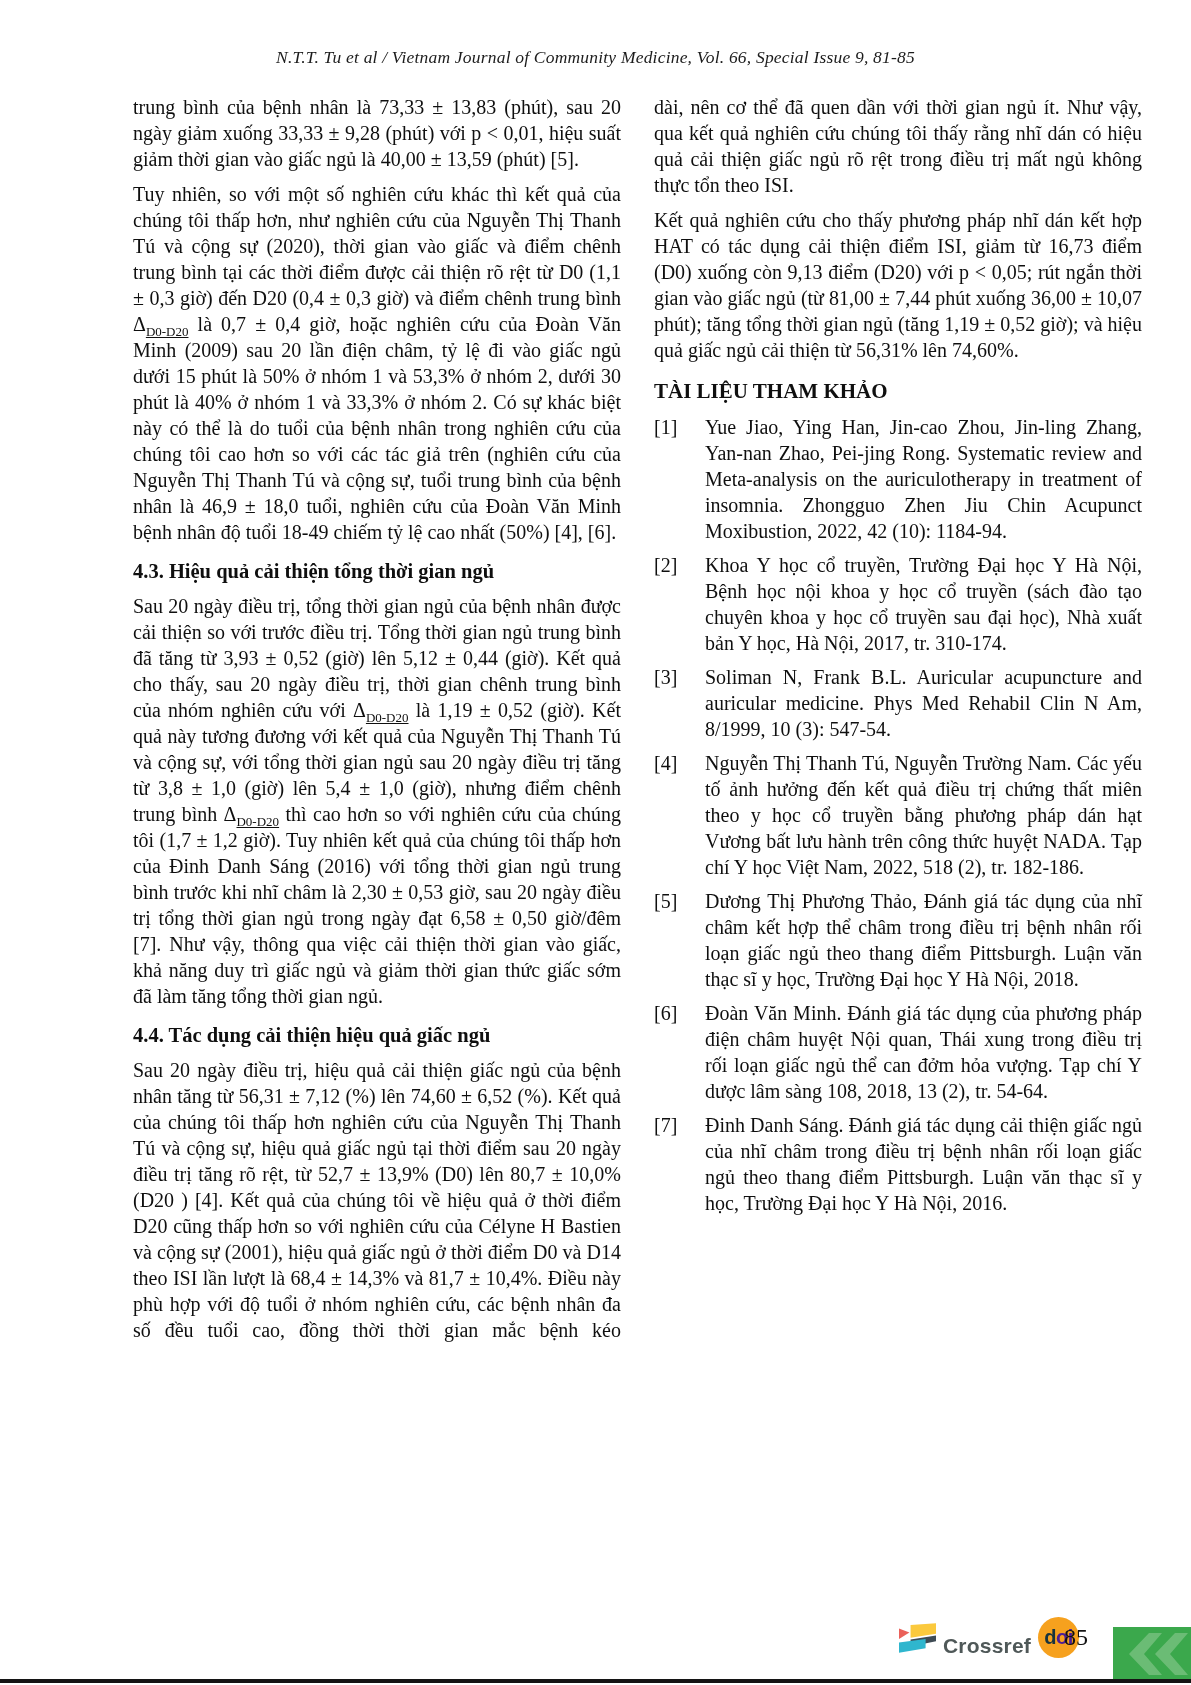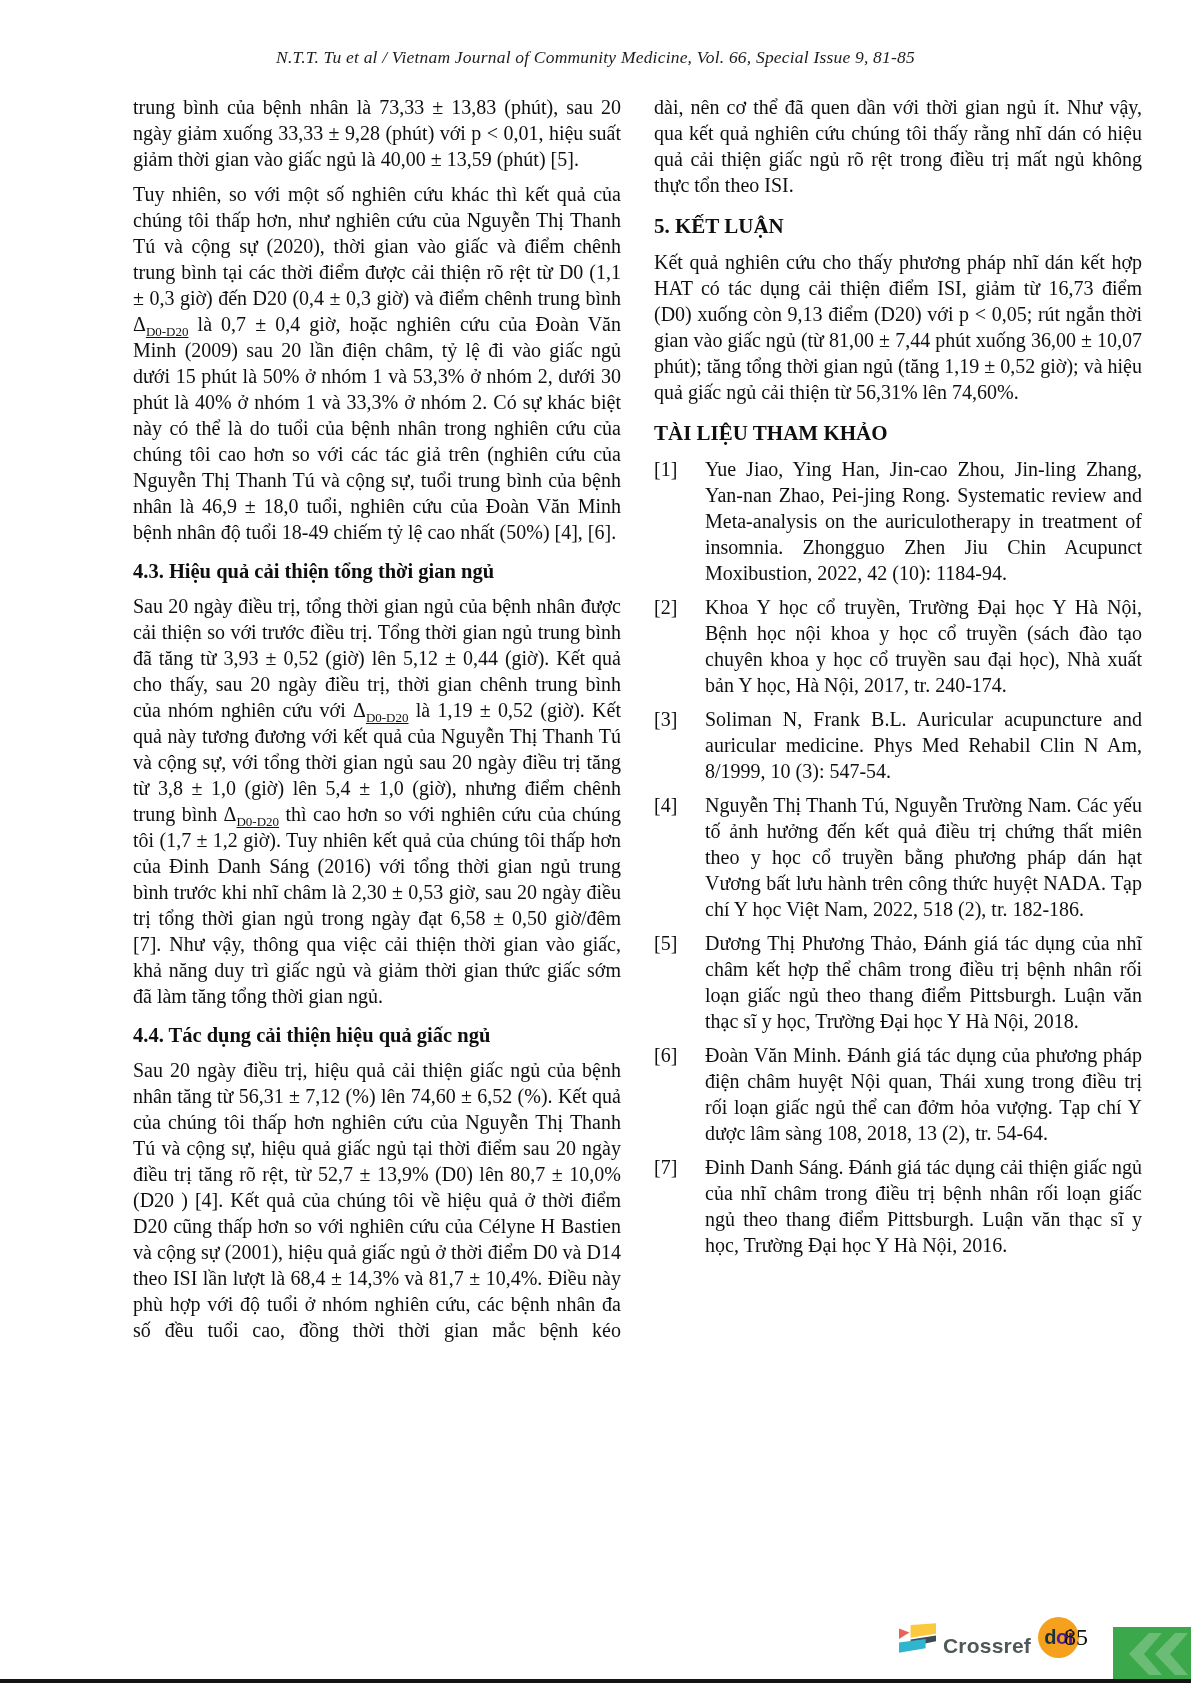--- a/index.html
+++ b/index.html
@@ -65,31 +65,30 @@
       <p>trung bình của bệnh nhân là 73,33 ± 13,83 (phút), sau 20 ngày giảm xuống 33,33 ± 9,28 (phút) với p &lt; 0,01, hiệu suất giảm thời gian vào giấc ngủ là 40,00 ± 13,59 (phút) [5].</p>
       <p>Tuy nhiên, so với một số nghiên cứu khác thì kết quả của chúng tôi thấp hơn, như nghiên cứu của Nguyễn Thị Thanh Tú và cộng sự (2020), thời gian vào giấc và điểm chênh trung bình tại các thời điểm được cải thiện rõ rệt từ D0 (1,1 ± 0,3 giờ) đến D20 (0,4 ± 0,3 giờ) và điểm chênh trung bình Δ<sub>D0-D20</sub> là 0,7 ± 0,4 giờ, hoặc nghiên cứu của Đoàn Văn Minh (2009) sau 20 lần điện châm, tỷ lệ đi vào giấc ngủ dưới 15 phút là 50% ở nhóm 1 và 53,3% ở nhóm 2, dưới 30 phút là 40% ở nhóm 1 và 33,3% ở nhóm 2. Có sự khác biệt này có thể là do tuổi của bệnh nhân trong nghiên cứu của chúng tôi cao hơn so với các tác giả trên (nghiên cứu của Nguyễn Thị Thanh Tú và cộng sự, tuổi trung bình của bệnh nhân là 46,9 ± 18,0 tuổi, nghiên cứu của Đoàn Văn Minh bệnh nhân độ tuổi 18-49 chiếm tỷ lệ cao nhất (50%) [4], [6].</p>
       <h3>4.3. Hiệu quả cải thiện tổng thời gian ngủ</h3>
       <p>Sau 20 ngày điều trị, tổng thời gian ngủ của bệnh nhân được cải thiện so với trước điều trị. Tổng thời gian ngủ trung bình đã tăng từ 3,93 ± 0,52 (giờ) lên 5,12 ± 0,44 (giờ). Kết quả cho thấy, sau 20 ngày điều trị, thời gian chênh trung bình của nhóm nghiên cứu với Δ<sub>D0-D20</sub> là 1,19 ± 0,52 (giờ). Kết quả này tương đương với kết quả của Nguyễn Thị Thanh Tú và cộng sự, với tổng thời gian ngủ sau 20 ngày điều trị tăng từ 3,8 ± 1,0 (giờ) lên 5,4 ± 1,0 (giờ), nhưng điểm chênh trung bình Δ<sub>D0-D20</sub> thì cao hơn so với nghiên cứu của chúng tôi (1,7 ± 1,2 giờ). Tuy nhiên kết quả của chúng tôi thấp hơn của Đinh Danh Sáng (2016) với tổng thời gian ngủ trung bình trước khi nhĩ châm là 2,30 ± 0,53 giờ, sau 20 ngày điều trị tổng thời gian ngủ trong ngày đạt 6,58 ± 0,50 giờ/đêm [7].  Như vậy, thông qua việc cải thiện thời gian vào giấc, khả năng duy trì giấc ngủ và giảm thời gian thức giấc sớm đã làm tăng tổng thời gian ngủ.</p>
       <h3>4.4. Tác dụng cải thiện hiệu quả giấc ngủ</h3>
       <p class="fill-last">Sau 20 ngày điều trị, hiệu quả cải thiện giấc ngủ của bệnh nhân tăng từ 56,31 ± 7,12 (%) lên 74,60 ± 6,52 (%). Kết quả của chúng tôi thấp hơn nghiên cứu của Nguyễn Thị Thanh Tú và cộng sự, hiệu quả giấc ngủ tại thời điểm sau 20 ngày điều trị tăng rõ rệt, từ 52,7 ± 13,9% (D0) lên 80,7 ± 10,0% (D20 ) [4]. Kết quả của chúng tôi về hiệu quả ở thời điểm D20 cũng thấp hơn so với nghiên cứu của Célyne H Bastien và cộng sự (2001), hiệu quả giấc ngủ ở thời điểm D0 và D14 theo ISI lần lượt là 68,4 ± 14,3% và 81,7 ± 10,4%. Điều này phù hợp với độ tuổi ở nhóm nghiên cứu, các bệnh nhân đa số đều tuổi cao, đồng thời thời gian mắc bệnh kéo</p>
     </div>
 
     <div class="col">
       <p>dài, nên cơ thể đã quen dần với thời gian ngủ ít. Như vậy, qua kết quả nghiên cứu chúng tôi thấy rằng nhĩ dán có hiệu quả cải thiện giấc ngủ rõ rệt trong điều trị mất ngủ không thực tổn theo ISI.</p>
-      <h2>5. KẾT LUẬN</h2>
       <p>Kết quả nghiên cứu cho thấy phương pháp nhĩ dán kết hợp HAT có tác dụng cải thiện điểm ISI, giảm từ 16,73 điểm (D0) xuống còn 9,13 điểm (D20) với p &lt; 0,05; rút ngắn thời gian vào giấc ngủ (từ 81,00 ± 7,44 phút xuống 36,00 ± 10,07 phút); tăng tổng thời gian ngủ (tăng 1,19 ± 0,52 giờ); và hiệu quả giấc ngủ cải thiện từ 56,31% lên 74,60%.</p>
       <h2>TÀI LIỆU THAM KHẢO</h2>
 
       <div class="ref">
         <div class="ref-num">[1]</div>
         <div class="ref-body">Yue Jiao, Ying Han, Jin-cao Zhou, Jin-ling Zhang, Yan-nan Zhao, Pei-jing Rong. Systematic review and Meta-analysis on the auriculotherapy in treatment of insomnia. Zhongguo Zhen Jiu Chin Acupunct Moxibustion, 2022, 42 (10): 1184-94.</div>
       </div>
       <div class="ref">
         <div class="ref-num">[2]</div>
-        <div class="ref-body">Khoa Y học cổ truyền, Trường Đại học Y Hà Nội, Bệnh học nội khoa y học cổ truyền (sách đào tạo chuyên khoa y học cổ truyền sau đại học), Nhà xuất bản Y học, Hà Nội, 2017, tr. 240-174.</div>
+        <div class="ref-body">Khoa Y học cổ truyền, Trường Đại học Y Hà Nội, Bệnh học nội khoa y học cổ truyền (sách đào tạo chuyên khoa y học cổ truyền sau đại học), Nhà xuất bản Y học, Hà Nội, 2017, tr. 310-174.</div>
       </div>
       <div class="ref">
         <div class="ref-num">[3]</div>
         <div class="ref-body">Soliman N, Frank B.L. Auricular acupuncture and auricular medicine. Phys Med Rehabil Clin N Am, 8/1999, 10 (3): 547-54.</div>
       </div>
       <div class="ref">
         <div class="ref-num">[4]</div>
         <div class="ref-body">Nguyễn Thị Thanh Tú, Nguyễn Trường Nam. Các yếu tố ảnh hưởng đến kết quả điều trị chứng thất miên theo y học cổ truyền bằng phương pháp dán hạt Vương bất lưu hành trên công thức huyệt NADA. Tạp chí Y học Việt Nam, 2022, 518 (2), tr. 182-186.</div>
       </div>
       <div class="ref">

